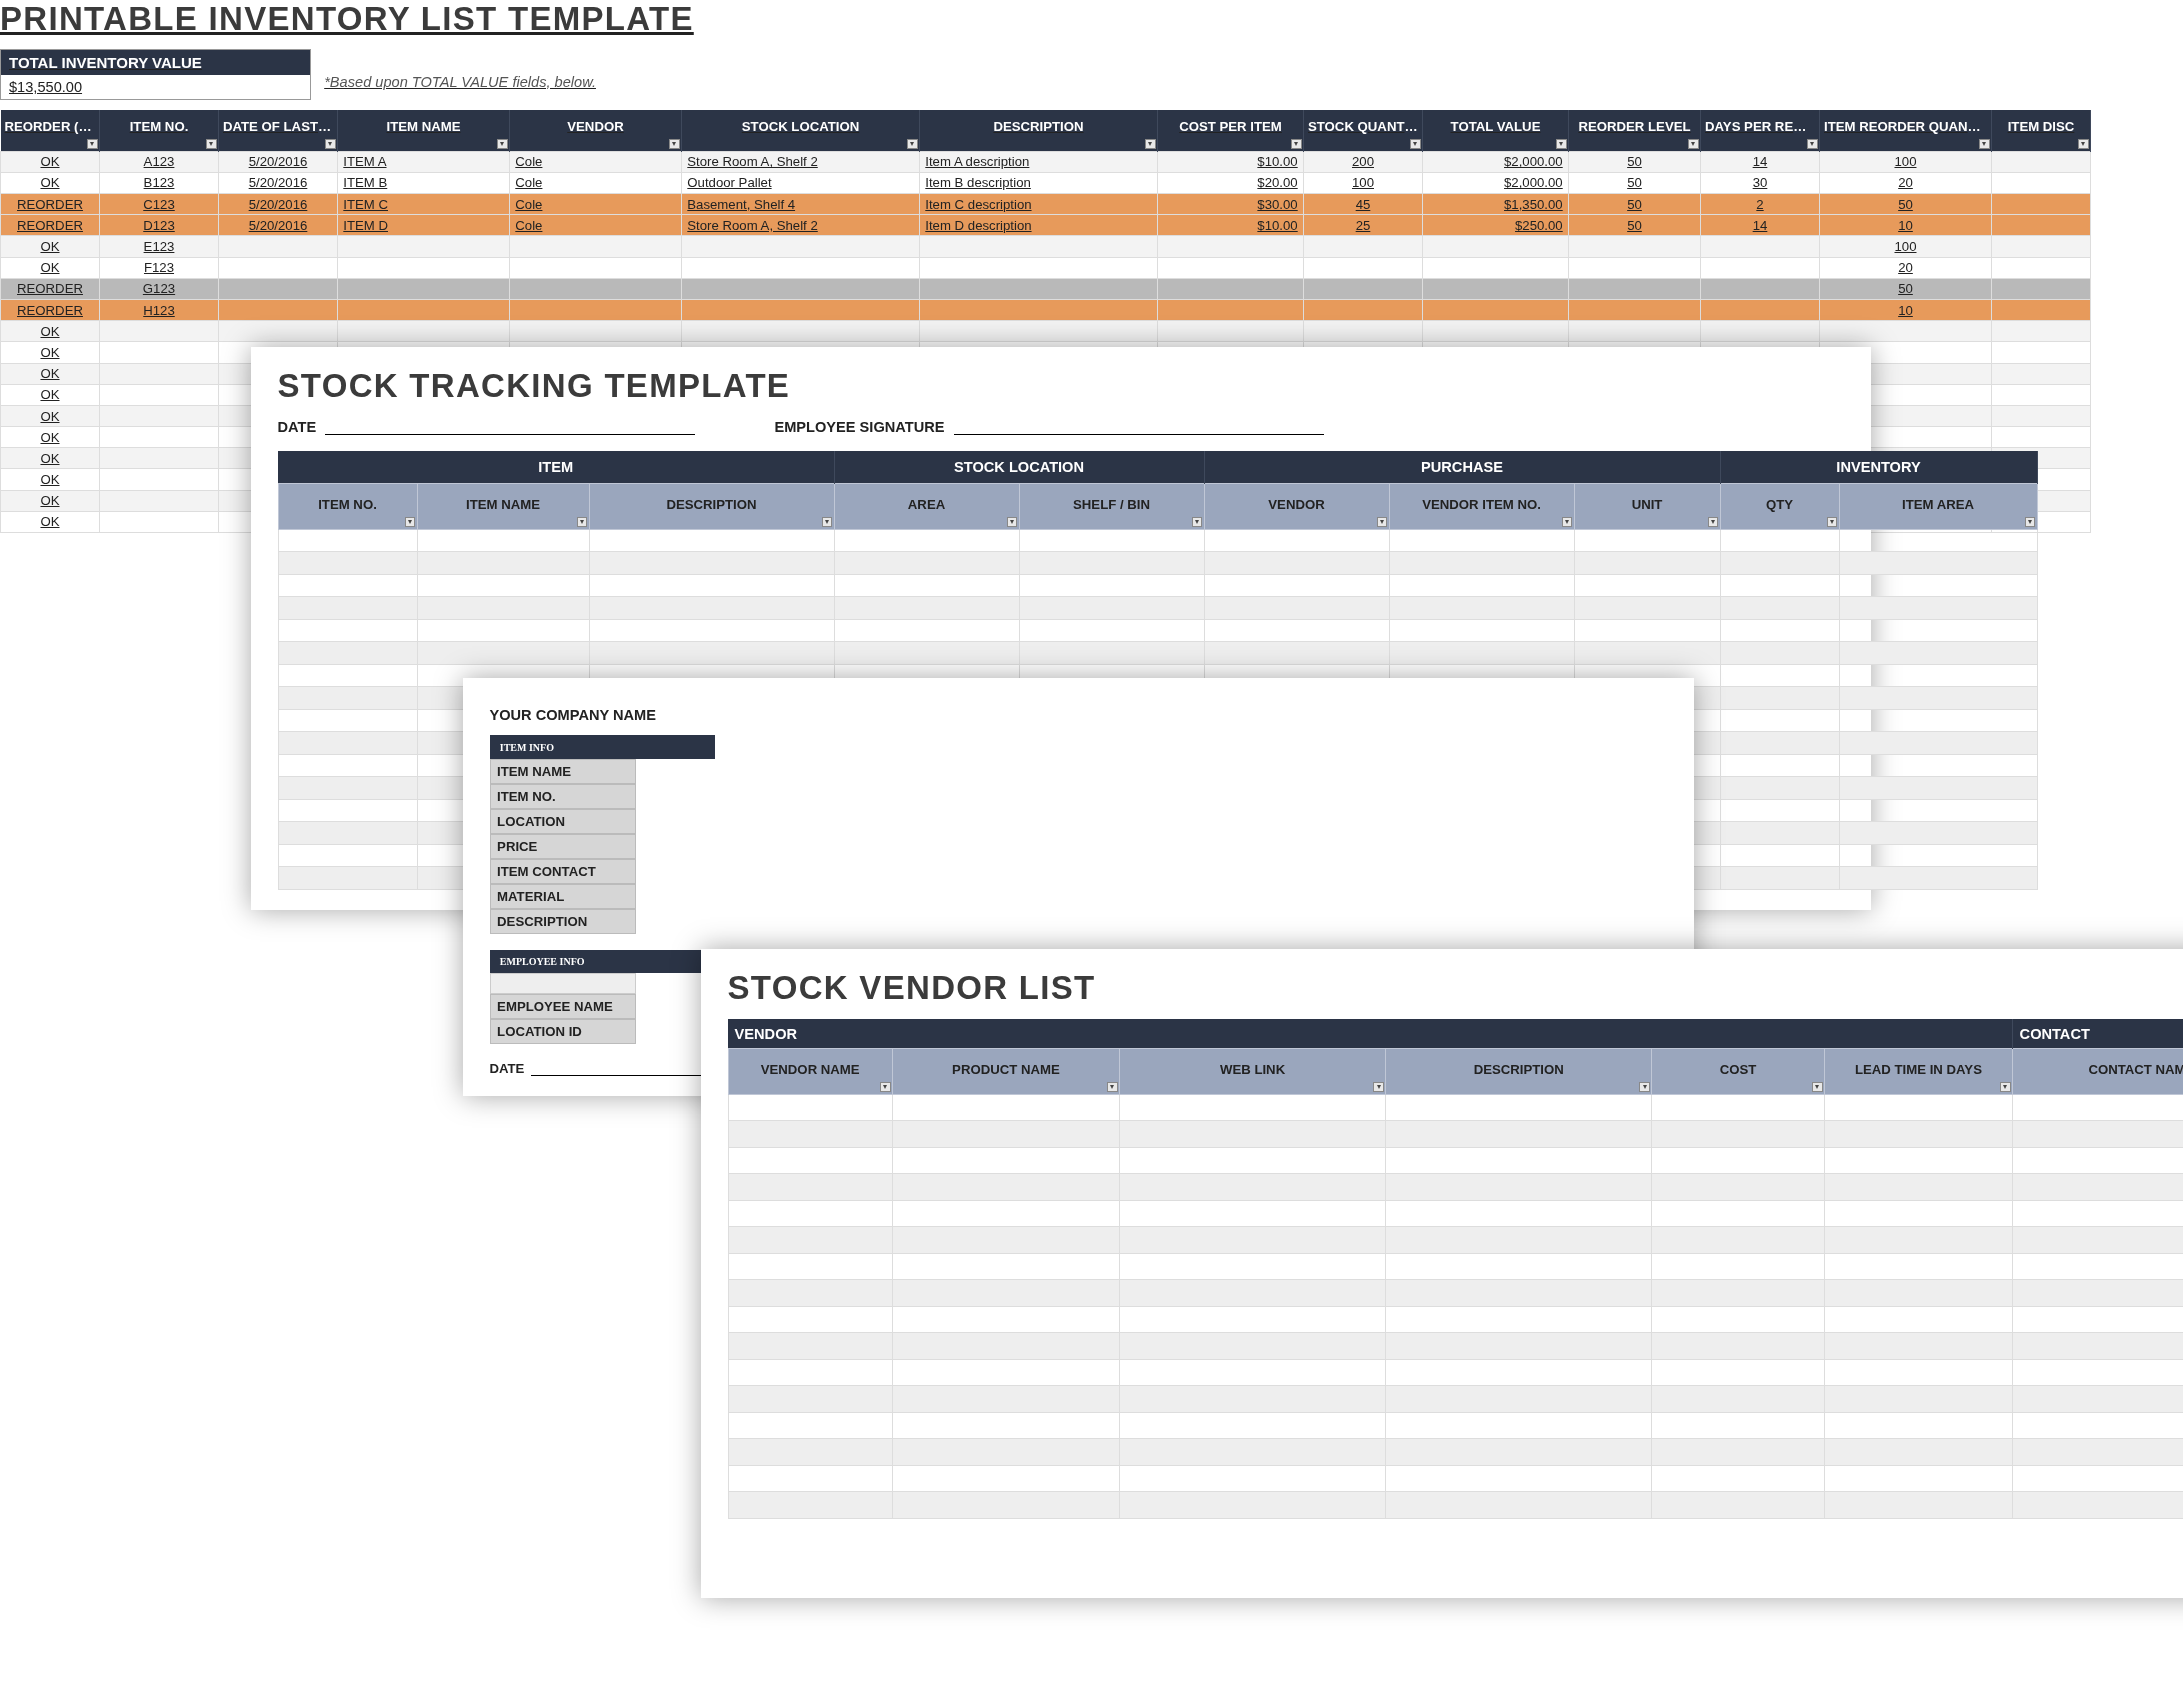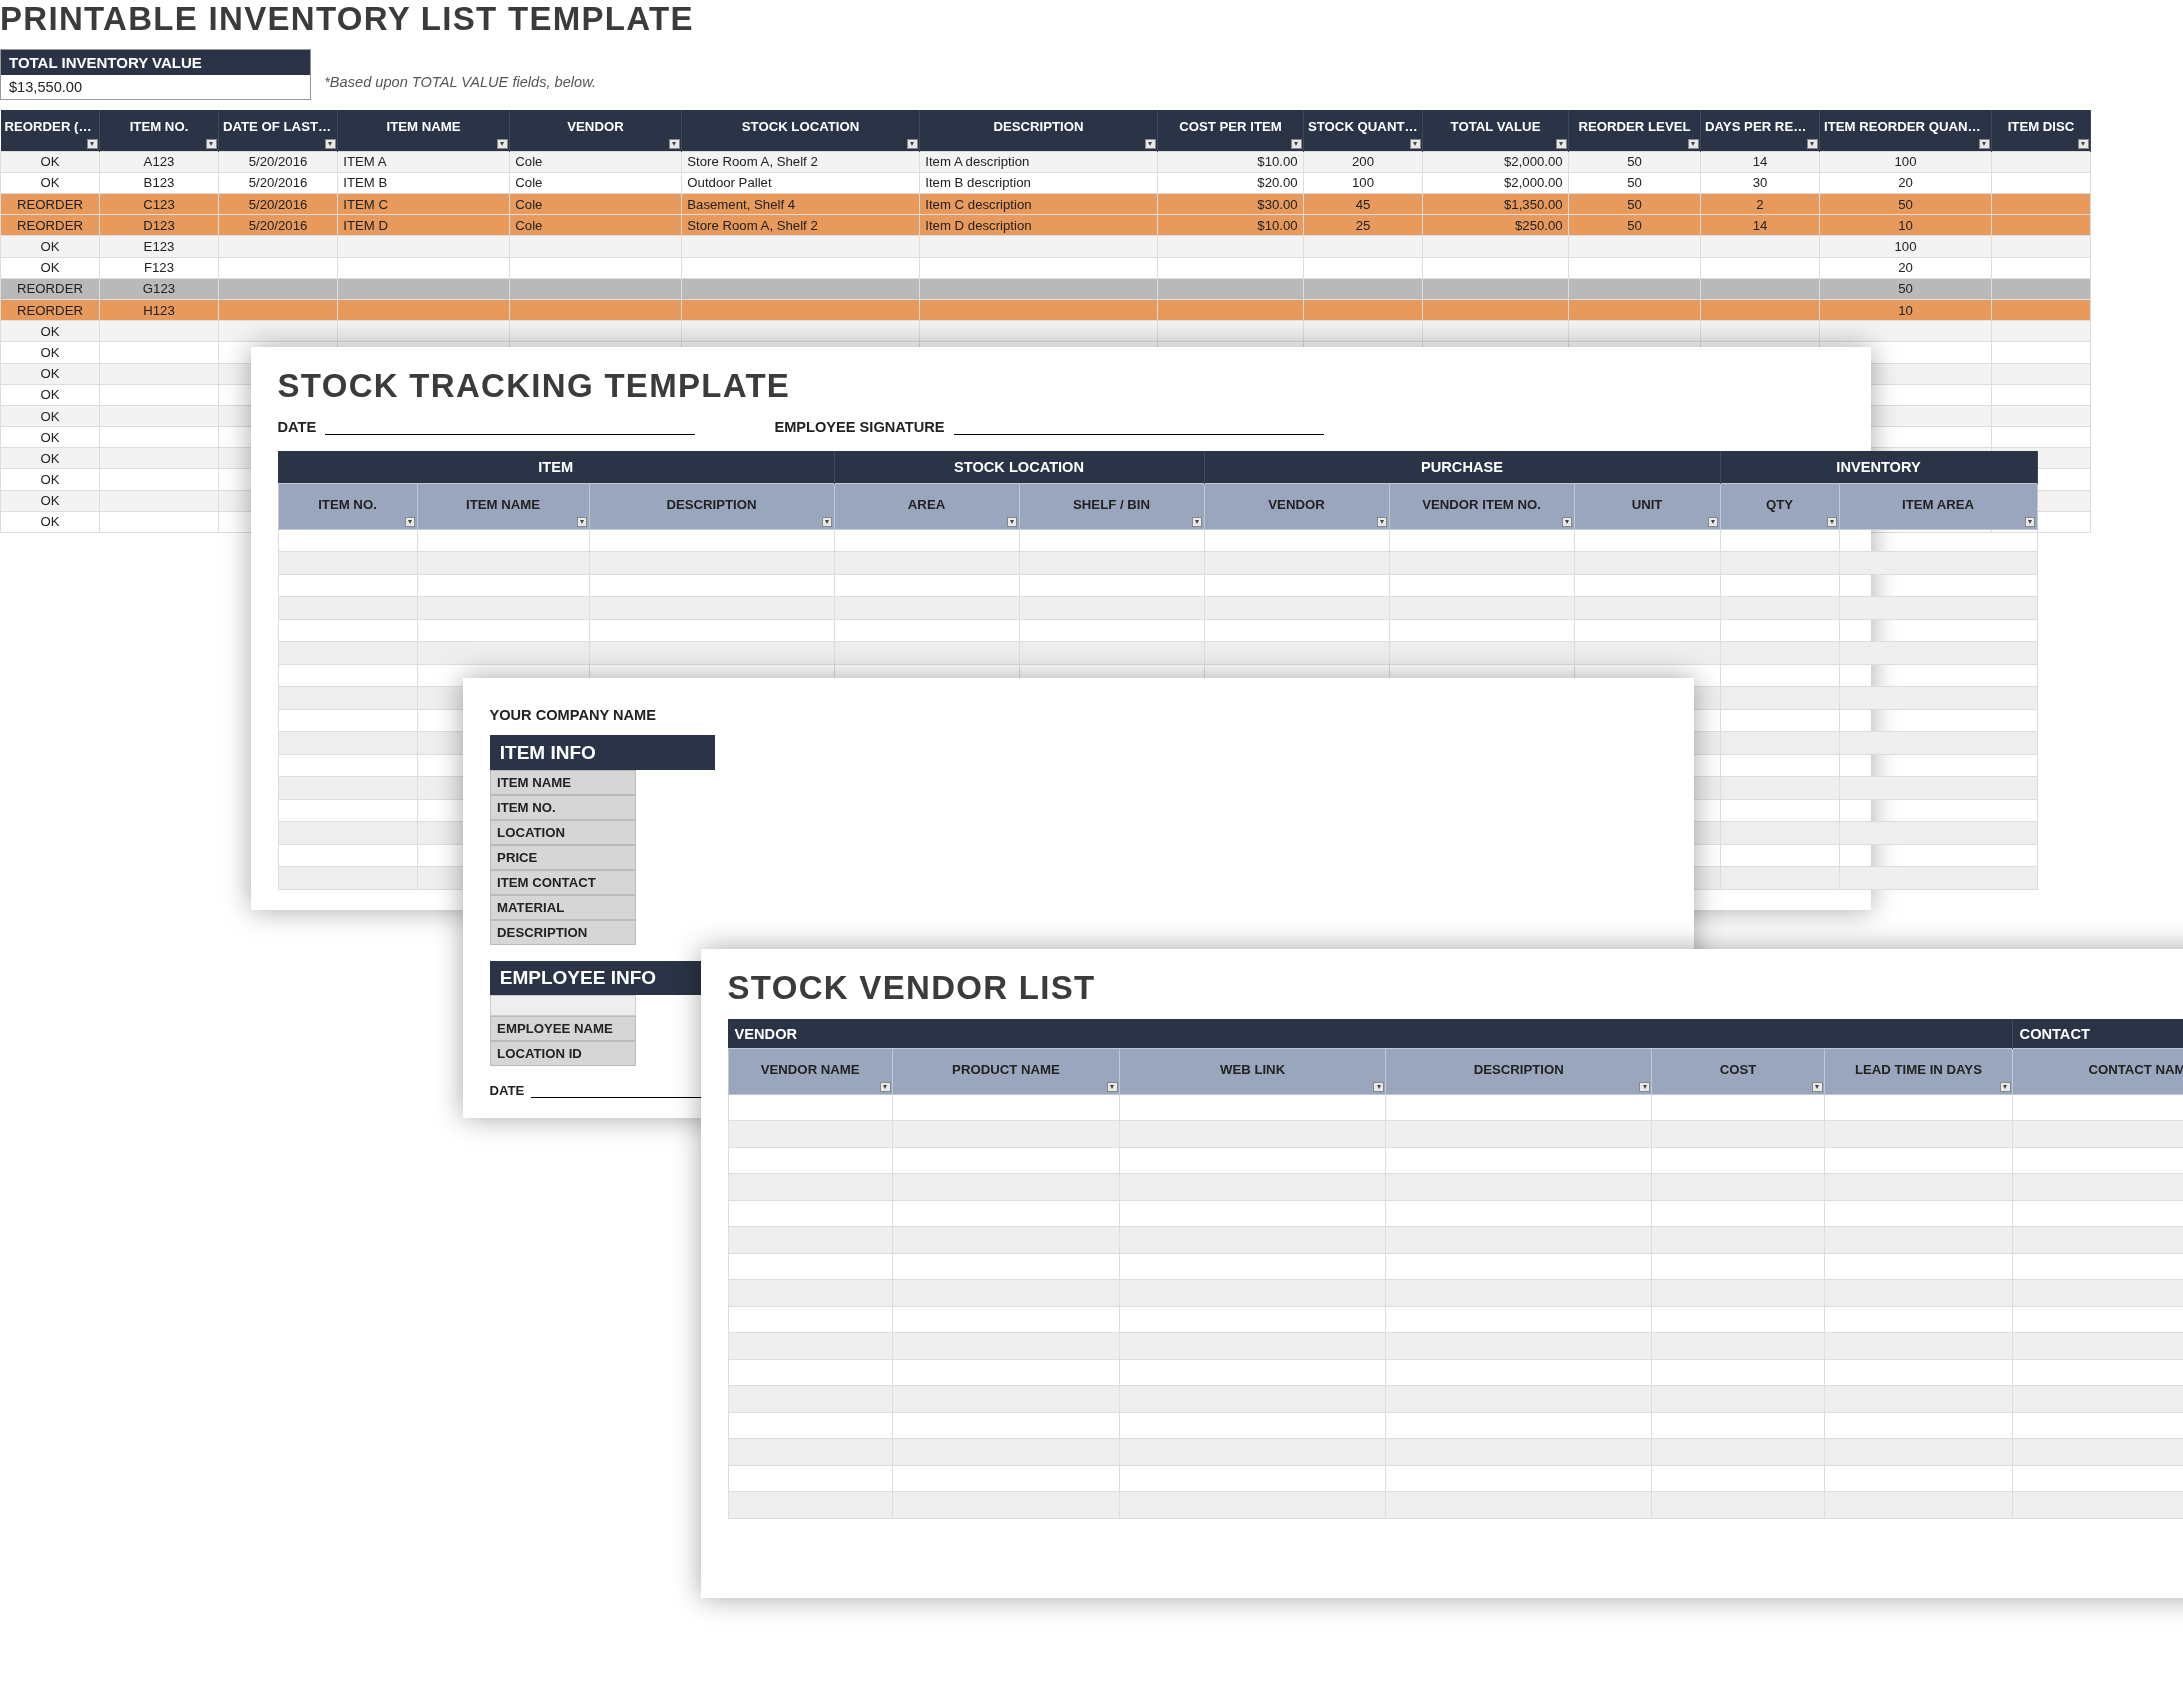--- a/index.html
+++ b/index.html
@@ -51,21 +51,21 @@
     justify-content: center;
   }
   .filter::after {
     content: "";
     border-left: 2.6px solid transparent;
     border-right: 2.6px solid transparent;
     border-top: 4px solid #444;
   }
 
   
-  #panel1 { left: 26.5px; top: 33px; width: 1937px; }
+  #panel1 { left: 26.5px; top: 33px; width: 1937px; text-decoration: underline; }
   #panel1 .meta-row { display: flex; align-items: stretch; }
   #panel1 .tv-box {
     border: 0.7px solid #999; display: flex; flex-direction: column;
     width: 311px;
   }
   #panel1 .tv-label { background:#2b3446; color:#fff; padding:4px 8px; font-weight:bold; font-size:15px;}
   #panel1 .tv-value { padding:4px 8px; font-size:14.6px;}
   #panel1 .tv-note { font-style: italic; font-size:14.6px; color:#555; padding:25px 6.6px 0 13.2px;}
   #p1-head th {
     background:#2b3446; color:#fff; font-size:13.2px; text-align:center;
@@ -97,21 +97,21 @@
   }
   #p2-body td {
     border:0.7px solid #ddd; height:22.5px;
   }
   #p2-body tr:nth-child(even) td { background:#eee; }
 
   
   #panel3 { left: 463px; top: 678px; width: 1231px; padding: 20px 20px 20px 26.5px;}
   #panel3 .company { font-weight:bold; font-size:14.6px; margin: 9.3px 0 12px 0;}
   #panel3 .block { width: 225px; margin-bottom: 16px;}
-  #panel3 .block .hdr { background:#2b3446; color:#fff; font-weight:bold; font-size:19px; padding:5.3px 9.3px; border:0.7px solid #2b3446;}
+  #panel3 .block .hdr { background:#2b3446; color:#fff; font-weight:bold; font-size:10px; padding:5.3px 9.3px; border:0.7px solid #2b3446;font-family:Liberation Serif, serif;}
   #panel3 .block .row { display:flex; }
   #panel3 .block .row .k {
     width:146px; background:#d6d6d6; border:0.7px solid #bbb; padding:4px 6.6px; font-weight:bold; font-size:13.2px;
   }
   #panel3 .date-row { display:flex; align-items:flex-end; gap:6.6px; margin-top:5.3px;}
   #panel3 .date-row .line { border-bottom:1.3px solid #000; width:198px; height:16px;}
 
   
   #panel4 { left: 701px; top: 949px; width: 1707px; padding: 20px 20px 79px 26.5px; }
   #p4-head1 th {

